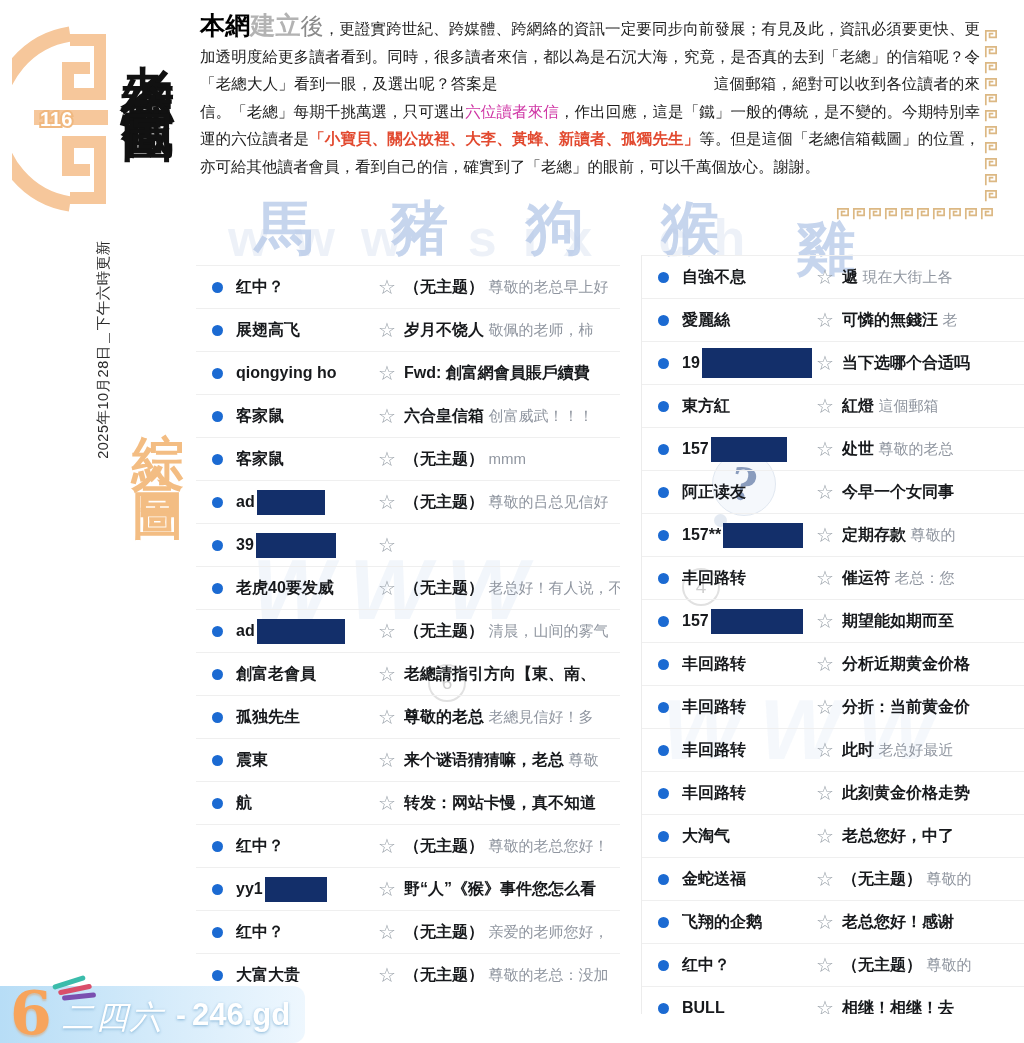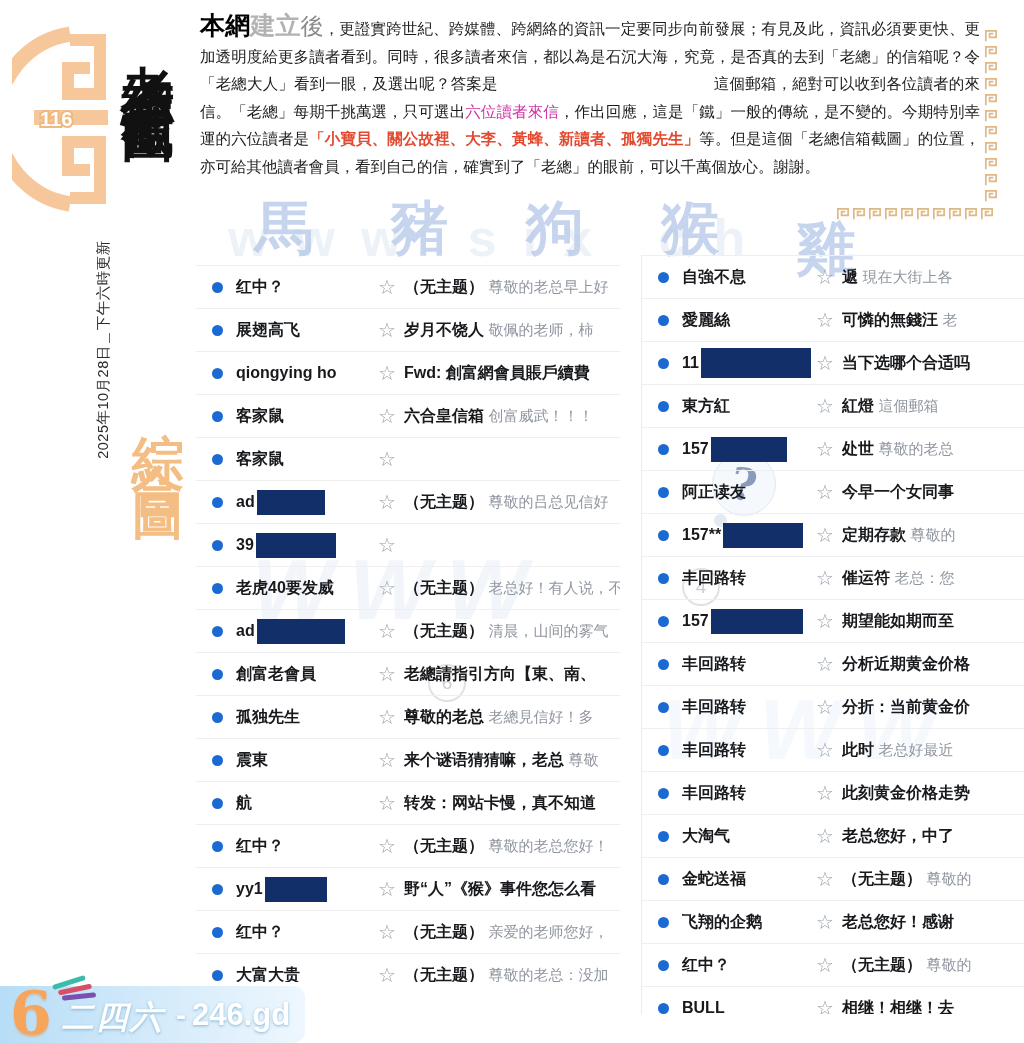--- a/index.html
+++ b/index.html
@@ -71,21 +71,21 @@
   
   .banner{position:absolute;left:0;top:986px;width:305px;height:57px;z-index:3;
     background:linear-gradient(90deg,#b7ddf6 0%,#d9edfb 60%,#eef7fe 100%);
     border-radius:0 12px 12px 0;}
   .banner .six{position:absolute;left:10px;top:-8px;font-size:60px;font-weight:900;
     font-family:"DejaVu Serif", serif;color:#f7a45c;text-shadow:0 2px 2px rgba(230,140,60,.4);}
   .feather{position:absolute;width:34px;height:5px;border-radius:4px;}
   .f1{left:52px;top:-6px;background:#3bbcab;transform:rotate(-18deg);}
   .f2{left:58px;top:1px;background:#d94f6a;transform:rotate(-12deg);}
   .f3{left:62px;top:8px;background:#7a4fb0;transform:rotate(-6deg);}
-  .banner .sitename{position:absolute;left:62px;top:10px;font-size:32px;font-weight:700;
+  .banner .sitename{position:absolute;left:62px;top:10px;font-size:32px;font-weight:400;
     font-style:italic;color:#fff;font-family:"DejaVu Serif", serif;
     text-shadow:0 1px 3px rgba(110,165,205,.8);letter-spacing:2px;}
   .banner .dash{position:absolute;left:176px;top:12px;font-size:30px;font-weight:900;color:#fff;
     text-shadow:0 1px 3px rgba(110,165,205,.8);}
   .banner .domain{position:absolute;left:192px;top:11px;font-size:31px;font-weight:900;color:#fff;
     text-shadow:0 1px 3px rgba(110,165,205,.8);}
 </style>
 </head>
 <body>
 
@@ -228,20 +228,21 @@
     <span class="star">☆</span>
     <span class="subj"><span class="subject">六合皇信箱</span> <span class="preview">创富威武！！！</span></span>
   </div>
 
   <div class="mail-row">
     <span class="dot"></span>
     <span class="sender">
           <span class="sender-txt">客家鼠</span>
         </span>
     <span class="star">☆</span>
+    <span class="subj"><span class="subject">（无主题）</span> <span class="preview">mmm</span></span>
   </div>
 
   <div class="mail-row">
     <span class="dot"></span>
     <span class="sender">
           <span class="sender-txt">ad</span>
           <span class="redact" style="width: 68px;"></span>
         </span>
     <span class="star">☆</span>
     <span class="subj"><span class="subject">（无主题）</span> <span class="preview">尊敬的吕总见信好</span></span>
@@ -363,21 +364,21 @@
     <span class="sender">
           <span class="sender-txt">愛麗絲</span>
         </span>
     <span class="star">☆</span>
     <span class="subj"><span class="subject">可憐的無錢汪</span> <span class="preview">老</span></span>
   </div>
 
   <div class="mail-row">
     <span class="dot"></span>
     <span class="sender">
-          <span class="sender-txt">11</span>
+          <span class="sender-txt">19</span>
           <span class="redact" style="width: 110px; height: 30px;"></span>
         </span>
     <span class="star">☆</span>
     <span class="subj"><span class="subject">当下选哪个合适吗</span> <span class="preview"></span></span>
   </div>
 
   <div class="mail-row">
     <span class="dot"></span>
     <span class="sender">
           <span class="sender-txt">東方紅</span>

